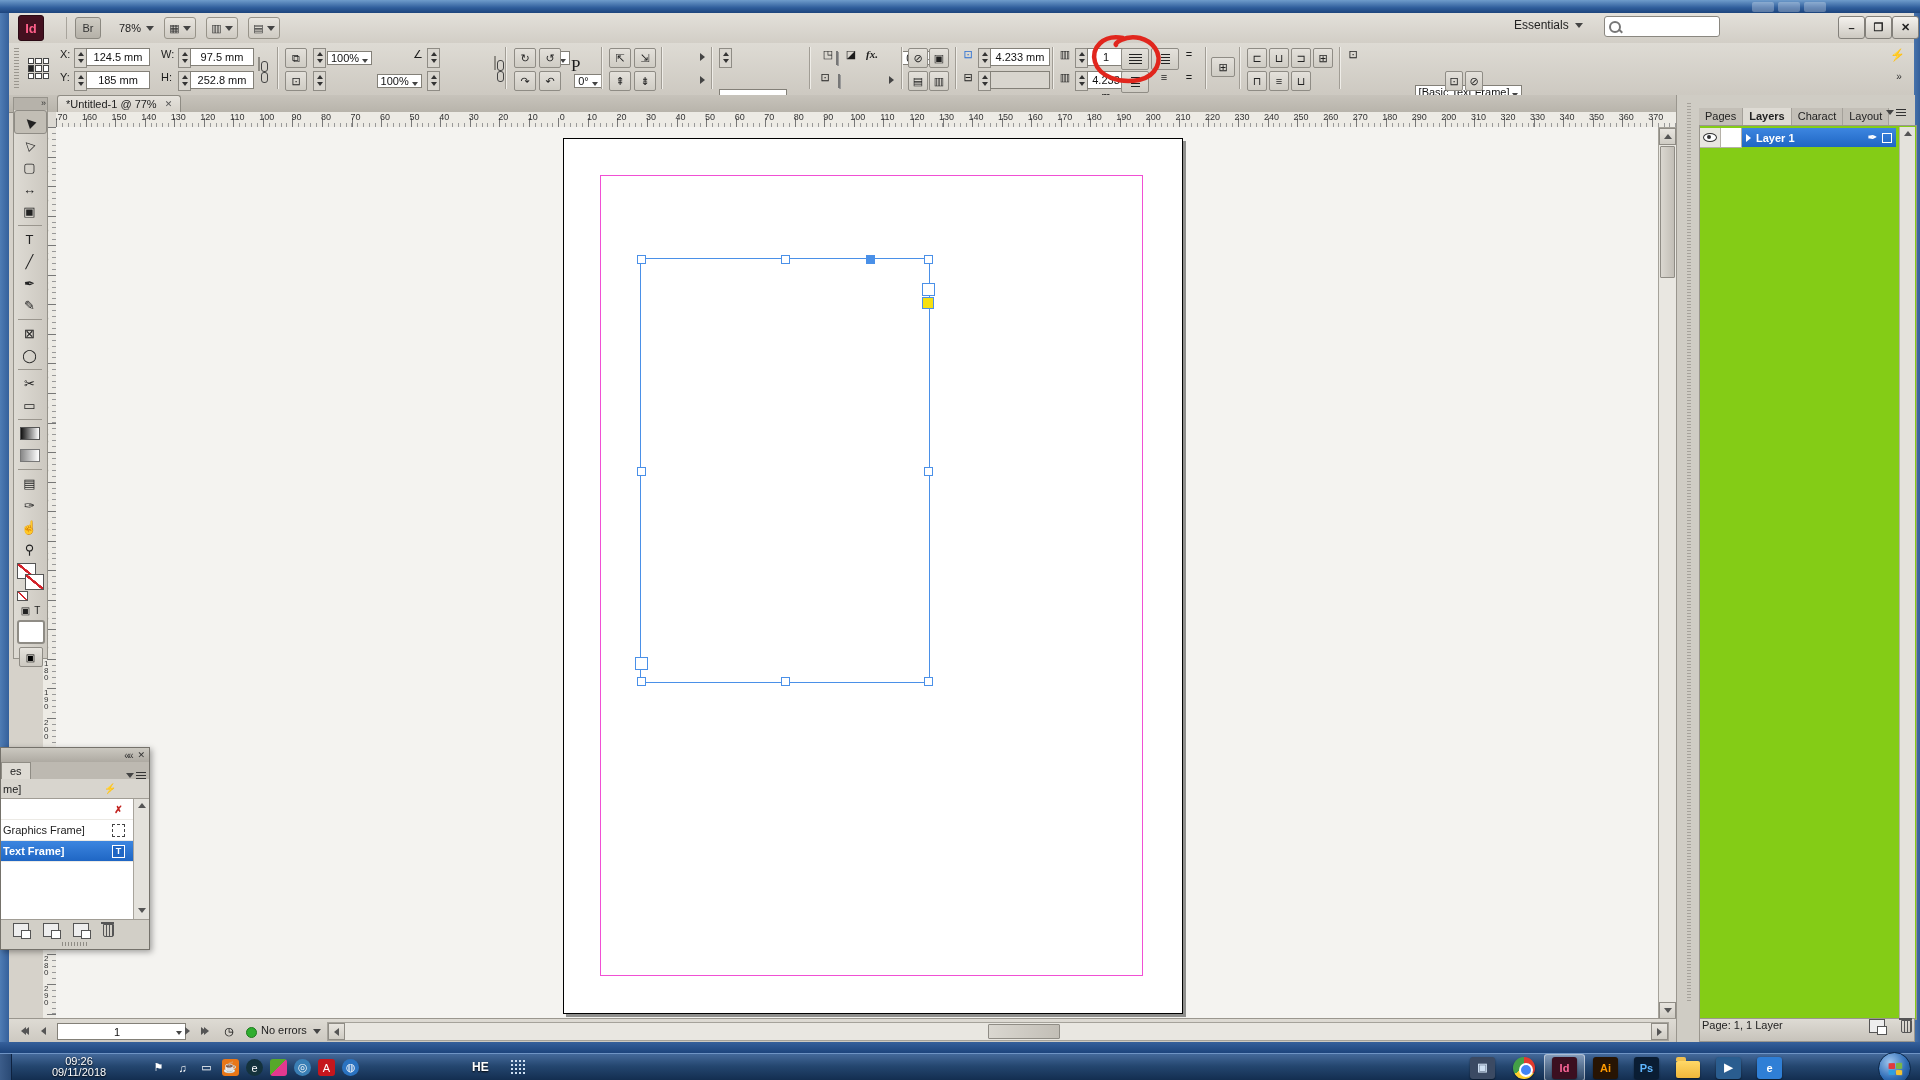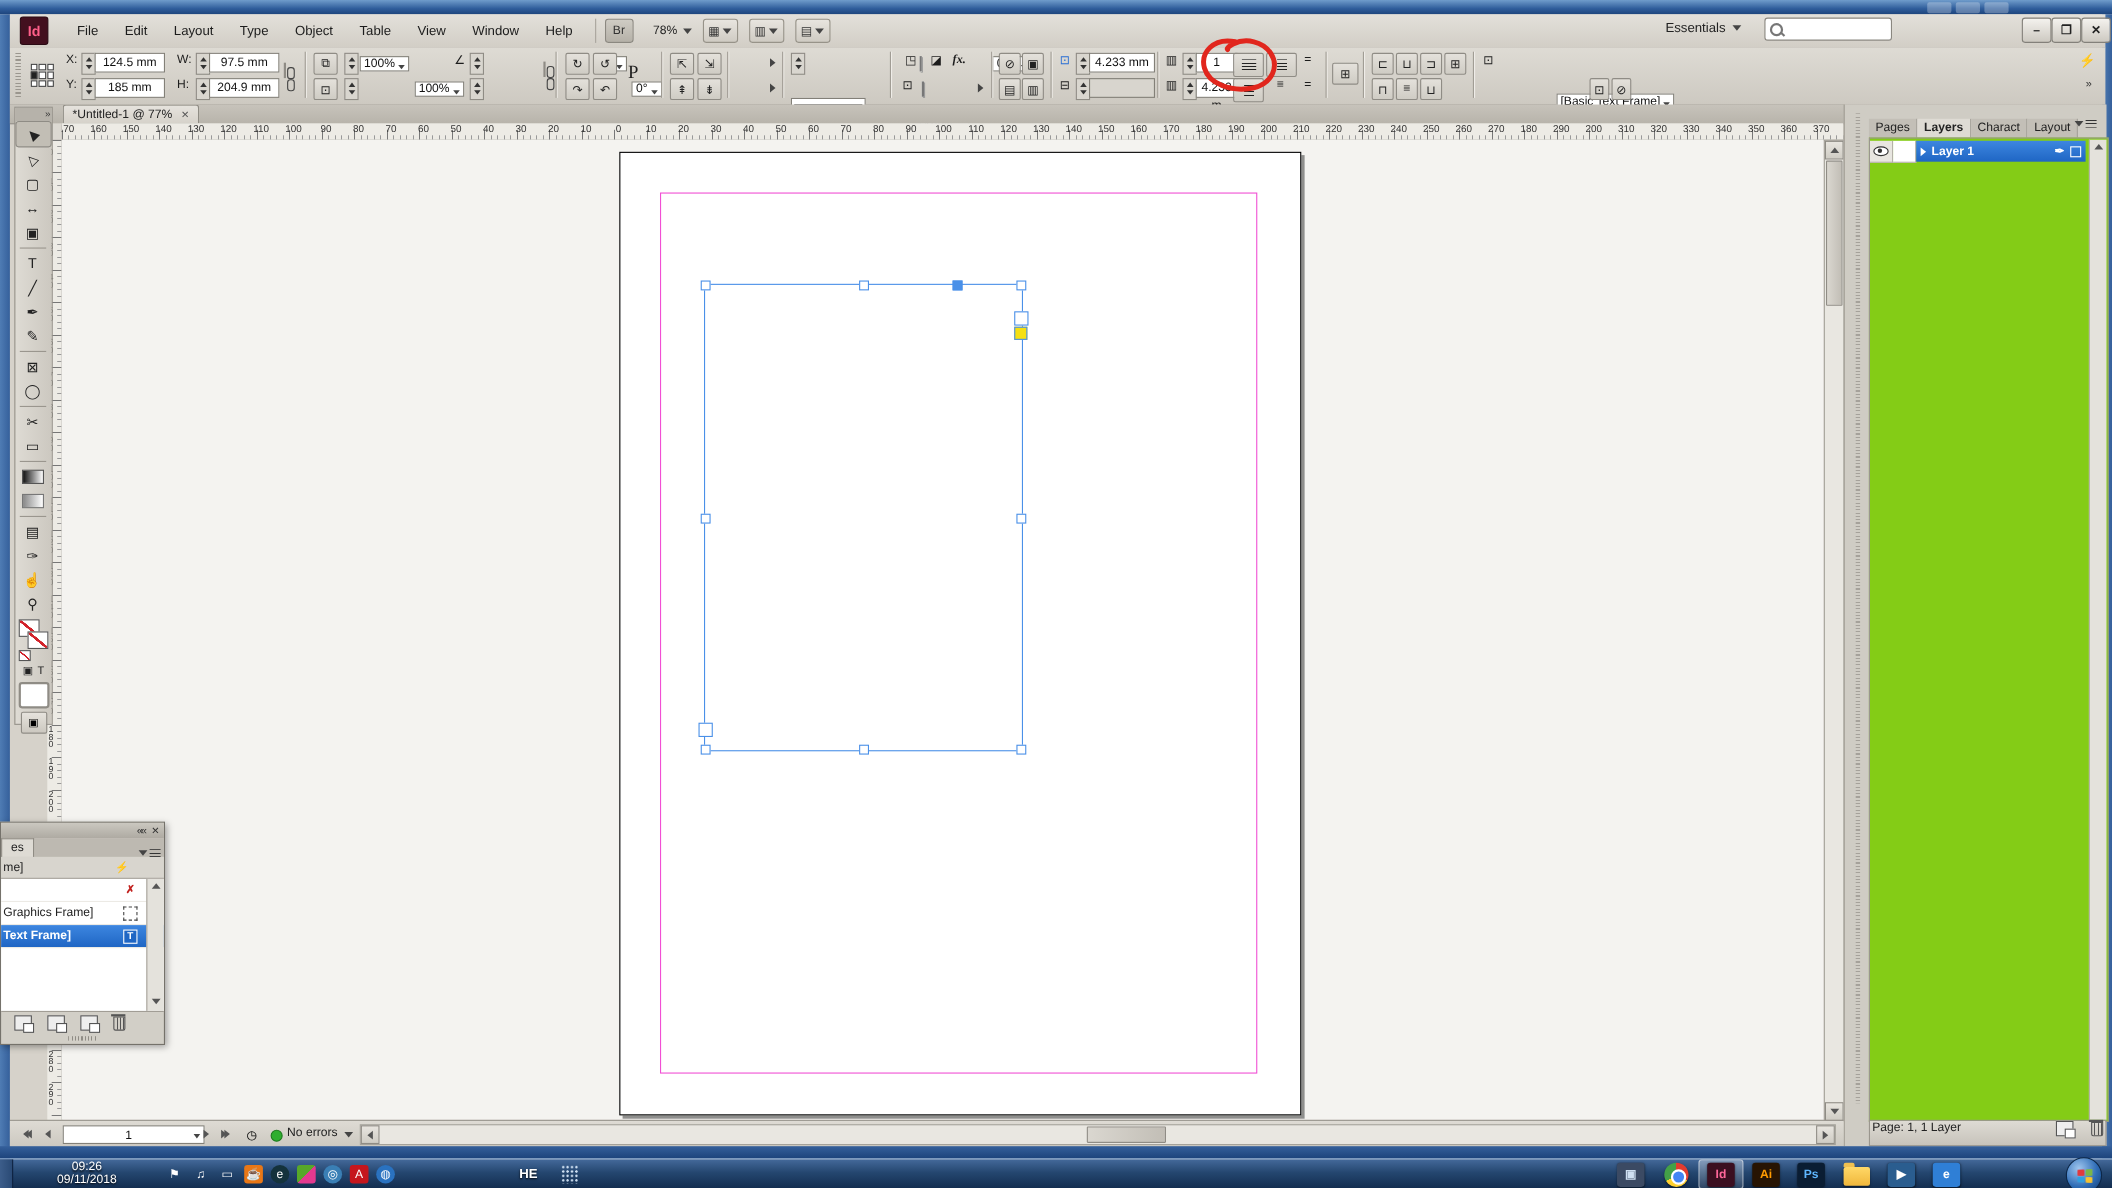--- a/index.html
+++ b/index.html
@@ -183,32 +183,20 @@
   <div class="abs top-strip" data-name="window-top-border">
     <div class="abs ghost-btn" style="left:1752px" data-name="ghost-minimize-icon"></div>
     <div class="abs ghost-btn" style="left:1778px" data-name="ghost-maximize-icon"></div>
     <div class="abs ghost-btn" style="left:1804px" data-name="ghost-close-icon"></div>
   </div>
   <div class="abs side-border" style="left:0" data-name="window-left-border"></div>
   <div class="abs side-border" style="left:1911px;width:9px" data-name="window-right-border"></div>
 
   <div class="abs menubar" data-name="menu-bar">
     <div class="app-badge" data-name="indesign-app-icon">Id</div>
-    <div data-name="menu-items" style="display:flex">
-
-    <span class="menu-item" data-name="menu-item">File</span>
-        <span class="menu-item" data-name="menu-item">Edit</span>
-        <span class="menu-item" data-name="menu-item">Layout</span>
-        <span class="menu-item" data-name="menu-item">Type</span>
-        <span class="menu-item" data-name="menu-item">Object</span>
-        <span class="menu-item" data-name="menu-item">Table</span>
-        <span class="menu-item" data-name="menu-item">View</span>
-        <span class="menu-item" data-name="menu-item">Window</span>
-        <span class="menu-item" data-name="menu-item">Help</span>
-      </div>
     <div class="mb-sep" data-name="divider"></div>
     <div class="br-btn" data-name="bridge-button">Br</div>
     <div class="zoom-dd" data-name="zoom-level-dropdown">
       <span data-name="zoom-level-value">78%</span>
       <span class="dd-arrow" data-name="chevron-down-icon"></span>
     </div>
     <div class="viewbtn" data-name="view-options-dropdown">
         <span data-name="view-options-icon">▦</span>
         <span class="dd-arrow" data-name="chevron-down-icon"></span>
       </div>
@@ -251,21 +239,21 @@
     <span class="cp r1 fld" style="left:77px;width:56px" data-name="x-field">124.5 mm</span>
     <span class="cp r2" style="left:51px" data-name="y-label">Y:</span>
     <span class="cp r2 spin" style="left:65px" data-name="y-stepper"></span>
     <span class="cp r2 fld" style="left:77px;width:56px" data-name="y-field">185 mm</span>
 
     <span class="cp r1" style="left:152px" data-name="w-label">W:</span>
     <span class="cp r1 spin" style="left:169px" data-name="w-stepper"></span>
     <span class="cp r1 fld" style="left:181px;width:56px" data-name="w-field">97.5 mm</span>
     <span class="cp r2" style="left:152px" data-name="h-label">H:</span>
     <span class="cp r2 spin" style="left:169px" data-name="h-stepper"></span>
-    <span class="cp r2 fld" style="left:181px;width:56px" data-name="h-field">204.9 mm</span>
+    <span class="cp r2 fld" style="left:181px;width:56px" data-name="h-field">252.8 mm</span>
 
     <span class="cp chainv" style="left:249px;top:11px;height:14px;width:10px" data-name="constrain-dimensions-icon"></span>
     <div class="cp cdiv" style="left:268px" data-name="divider"></div>
 
     <span class="cp r1 tbtn glyphbtn" style="left:276px" data-name="auto-fit-icon">⧉</span>
     <span class="cp r1 spin" style="left:304px" data-name="scale-x-stepper"></span>
     <span class="cp r1 fld dd" style="left:316px;width:46px" data-name="scale-x-field">100%</span>
     <span class="cp r2 tbtn glyphbtn" style="left:276px" data-name="auto-fit2-icon">⊡</span>
     <span class="cp r2 spin" style="left:304px" data-name="scale-y-stepper"></span>
     <span class="cp r2 fld dd" style="left:316px;width:46px" data-name="scale-y-field">100%</span>

